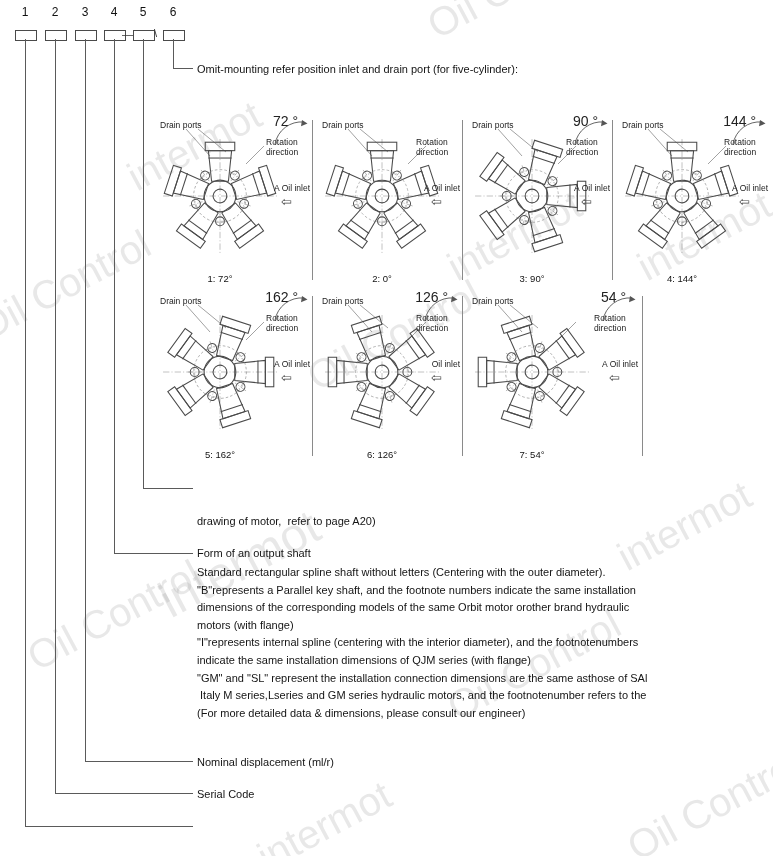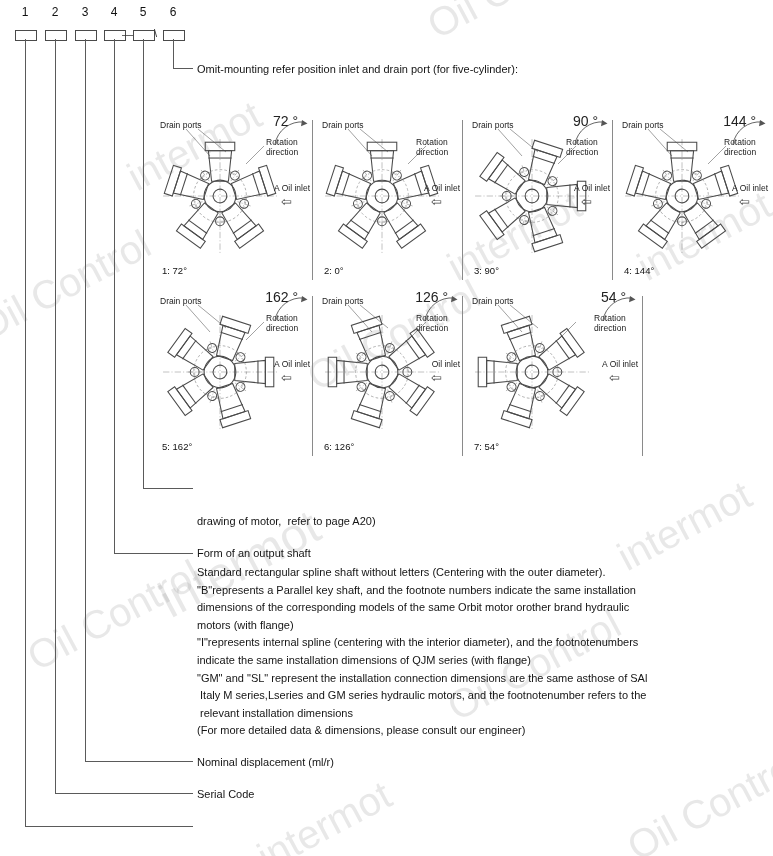--- a/index.html
+++ b/index.html
@@ -22,21 +22,21 @@
   .para{position:absolute;font-size:11px;line-height:17.6px;color:#141414}
   .para div{white-space:pre-wrap}
   
   .panel{position:absolute}
   .panel .lbl{position:absolute;font-size:8.5px;color:#222;line-height:1.15}
   .panel .drain{left:8px;top:9px}
   .panel .angle{right:14px;top:1px;font-size:14px}
   .panel .rot{right:2px;top:26px;width:44px}
   .panel .inlet{right:2px;top:72px}
   .panel .inlet-arrow{position:absolute;right:20px;top:83px;font-size:13px;color:#444;line-height:1}
-  .panel .caption{position:absolute;left:10px;width:116px;bottom:8px;text-align:left;
+  .panel .caption{position:absolute;left:10px;width:116px;bottom:0;text-align:center;
                   font-size:9.5px;color:#111}
   .panel svg.arc{position:absolute;right:4px;top:7px;width:36px;height:26px}
   .panel svg.motor{position:absolute;left:10px;top:26px;width:116px;height:116px}
   .panel svg.leaders{position:absolute;left:0;top:0;width:150px;height:170px}
   
   svg .ln{fill:none;stroke:#4a4a4a;stroke-width:1}
   svg .cl{fill:none;stroke:#8a8a8a;stroke-width:0.5;stroke-dasharray:6 2 1 2}
   svg .dash{fill:none;stroke:#7a7a7a;stroke-width:0.5;stroke-dasharray:2.5 2}
   svg.leaders line{stroke:#7a7a7a;stroke-width:0.7}
   svg .arcp{fill:none;stroke:#555;stroke-width:0.9}
@@ -159,21 +159,20 @@
 
   <div class="para" style="left:197px;top:564px;width:545px">
     <div>Standard rectangular spline shaft without letters (Centering with the outer diameter).</div>
     <div>"B"represents a Parallel key shaft, and the footnote numbers indicate the same installation</div>
     <div>dimensions of the corresponding models of the same Orbit motor orother brand hydraulic</div>
     <div>motors (with flange)</div>
     <div>"I"represents internal spline (centering with the interior diameter), and the footnotenumbers</div>
     <div>indicate the same installation dimensions of QJM series (with flange)</div>
     <div>"GM" and "SL" represent the installation connection dimensions are the same asthose of SAl</div>
     <div> Italy M series,Lseries and GM series hydraulic motors, and the footnotenumber refers to the</div>
-    <div> relevant installation dimensions</div>
     <div>(For more detailed data &amp; dimensions, please consult our engineer)</div>
   </div>
 
   <div class="callout" style="left:197px;top:754px">Nominal displacement (ml/r)</div>
   <div class="callout" style="left:197px;top:786px">Serial Code</div>
 
   <div class="callout" style="left:197px;top:818px">
     <div>NHM Series Identifier: (Intermot crankshaft connecting radial piston hydraulic motor)</div>
     
   </div>

